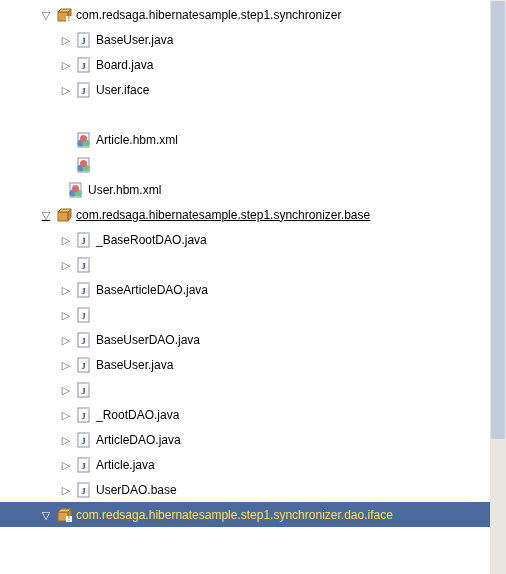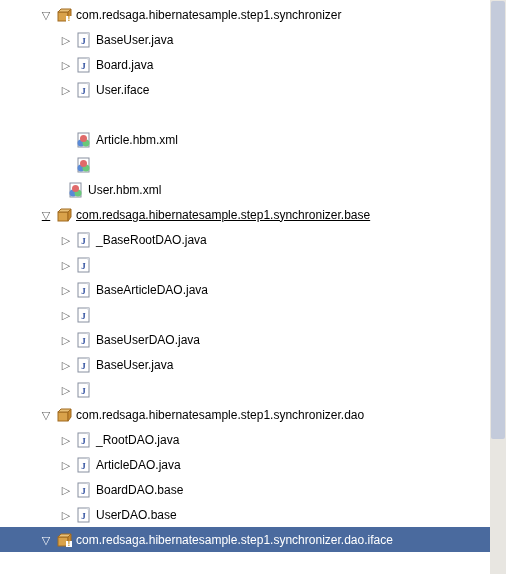--- a/index.html
+++ b/index.html
@@ -33,21 +33,21 @@
 .arrow.none::before { content: ""; }
 .icon {
   width: 16px;
   height: 16px;
   margin: 0 4px 0 4px;
   flex-shrink: 0;
 }
 .label { padding-right: 6px; }
 .selected {
   background: #4a6a9e;
-  color: #ffffff;
+  color: #fde047;
 }
 .selected .arrow { color: #fff; }
 .scrollbar {
   position: absolute;
   right: 0;
   top: 0;
   width: 16px;
   height: 574px;
   background: #e8e6e1;
 }
@@ -226,31 +226,20 @@
     <div class="node" style="padding-left: 60px;">
       <span class="arrow collapsed"></span>
       <span class="icon">
         <svg width="16" height="16">
           <rect x="2" y="1" width="11" height="14" fill="#fff" stroke="#8890a0"></rect>
           <polygon points="10,1 13,1 13,4" fill="#d0d4dc"></polygon>
           <text x="7.5" y="12" font-size="9" text-anchor="middle" fill="#3050a0" font-family="serif" font-weight="bold">J</text>
         </svg>
       </span>
     </div>
-    <div class="node" style="padding-left: 40px;">
-      <span class="arrow expanded"></span>
-      <span class="icon">
-        <svg width="16" height="16">
-          <rect x="2" y="5" width="10" height="9" fill="#d9a24a" stroke="#a06a20"></rect>
-          <polygon points="2,5 5,2 15,2 12,5" fill="#e8c078" stroke="#a06a20"></polygon>
-          <polygon points="12,5 15,2 15,10 12,14" fill="#c88a30" stroke="#a06a20"></polygon>
-        </svg>
-      </span>
-      <span class="label">com.redsaga.hibernatesample.step1.synchronizer.dao</span>
-    </div>
     <div class="node" style="padding-left: 60px;">
       <span class="arrow collapsed"></span>
       <span class="icon">
         <svg width="16" height="16">
           <rect x="2" y="1" width="11" height="14" fill="#fff" stroke="#8890a0"></rect>
           <polygon points="10,1 13,1 13,4" fill="#d0d4dc"></polygon>
           <text x="7.5" y="12" font-size="9" text-anchor="middle" fill="#3050a0" font-family="serif" font-weight="bold">J</text>
         </svg>
       </span>
       <span class="label">_RootDAO.java</span>
@@ -268,21 +257,21 @@
     </div>
     <div class="node" style="padding-left: 60px;">
       <span class="arrow collapsed"></span>
       <span class="icon">
         <svg width="16" height="16">
           <rect x="2" y="1" width="11" height="14" fill="#fff" stroke="#8890a0"></rect>
           <polygon points="10,1 13,1 13,4" fill="#d0d4dc"></polygon>
           <text x="7.5" y="12" font-size="9" text-anchor="middle" fill="#3050a0" font-family="serif" font-weight="bold">J</text>
         </svg>
       </span>
-      <span class="label">BoardDAO.base</span>
+      <span class="label">Article.java</span>
     </div>
     <div class="node" style="padding-left: 60px;">
       <span class="arrow collapsed"></span>
       <span class="icon">
         <svg width="16" height="16">
           <rect x="2" y="1" width="11" height="14" fill="#fff" stroke="#8890a0"></rect>
           <polygon points="10,1 13,1 13,4" fill="#d0d4dc"></polygon>
           <text x="7.5" y="12" font-size="9" text-anchor="middle" fill="#3050a0" font-family="serif" font-weight="bold">J</text>
         </svg>
       </span>

